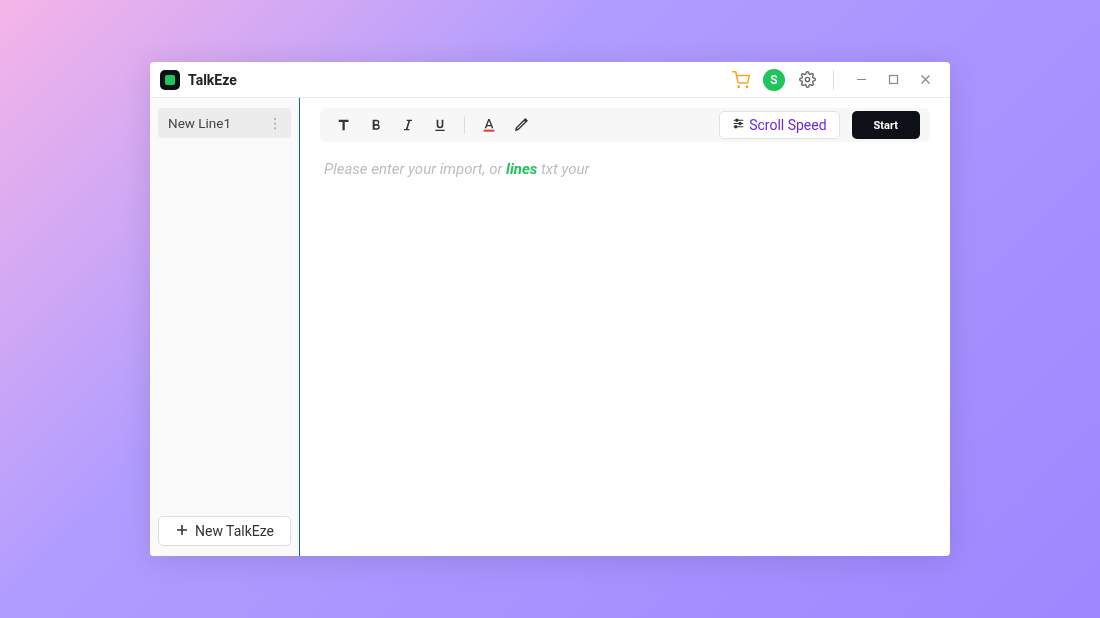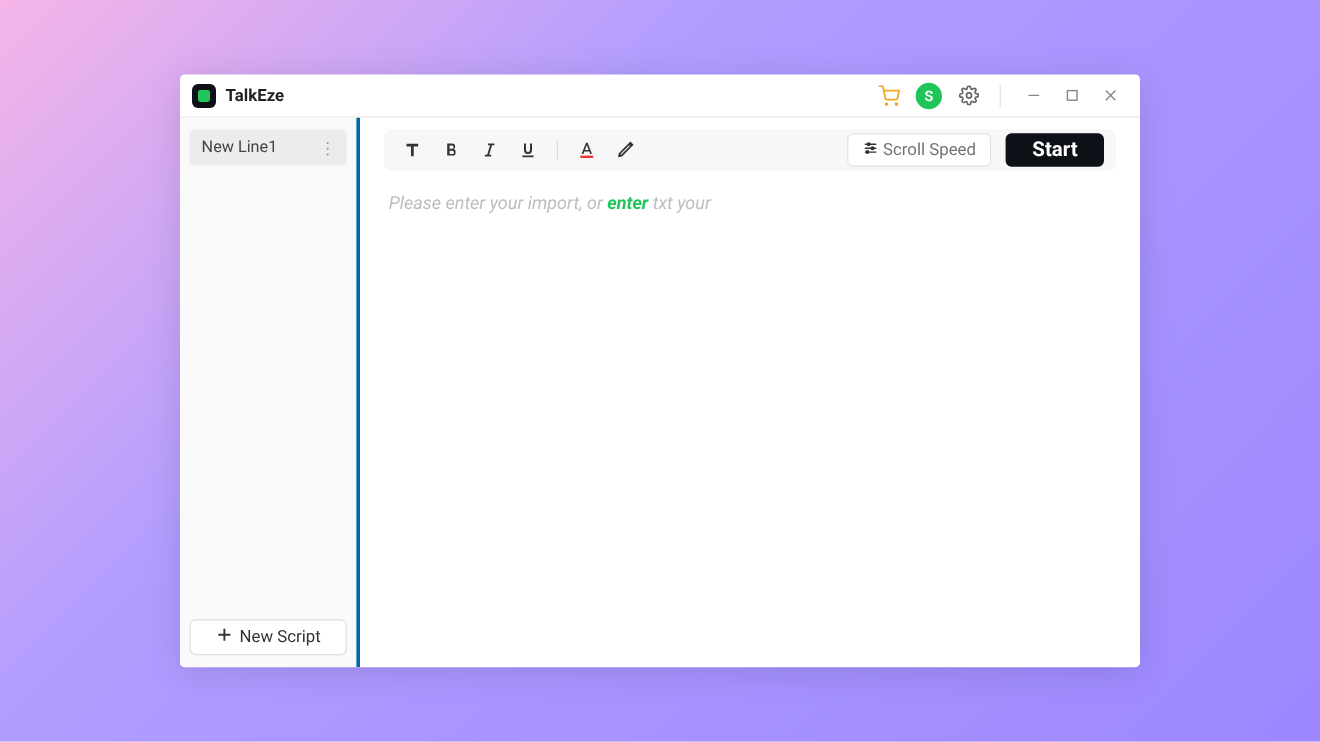--- a/index.html
+++ b/index.html
@@ -94,21 +94,21 @@
       color: #888;
     }
     .body {
       flex: 1;
       display: flex;
       overflow: hidden;
     }
     .sidebar {
       width: 150px;
       background: #fafafa;
-      border-right: 3px solid #0369a1;
+      border-right: 1px solid #0369a1;
       display: flex;
       flex-direction: column;
       padding: 10px 8px;
     }
     .script-item {
       height: 30px;
       background: #ececec;
       border-radius: 4px;
       display: flex;
       align-items: center;
@@ -172,30 +172,30 @@
     .scroll-speed-btn {
       height: 28px;
       padding: 0 12px;
       background: #fff;
       border: 1px solid #e2e2e2;
       border-radius: 5px;
       display: flex;
       align-items: center;
       gap: 4px;
       font-size: 14px;
-      color: #737373;
+      color: #6d28d9;
       cursor: pointer;
     }
     .start-btn {
       height: 28px;
       padding: 0 22px;
       background: #0d1117;
       color: #fff;
       font-weight: 700;
-      font-size: 17px;
+      font-size: 11px;
       border-radius: 5px;
       display: flex;
       align-items: center;
       justify-content: center;
       cursor: pointer;
       margin-left: 8px;
     }
     .editor {
       flex: 1;
       padding: 18px 4px;
@@ -268,21 +268,21 @@
         <span class="dots">⋮</span>
       </div>
       <div class="sidebar-spacer"></div>
       <div class="new-script-btn">
         <span>
           <svg width="14" height="14" viewBox="0 0 14 14">
               <line x1="7" y1="2" x2="7" y2="12" stroke="#333" stroke-width="1.6"></line>
               <line x1="2" y1="7" x2="12" y2="7" stroke="#333" stroke-width="1.6"></line>
             </svg>
         </span>
-        <span>New Script</span>
+        <span>New TalkEze</span>
       </div>
     </div>
 
     <div class="main">
 
       <div class="toolbar">
         <div class="fmt-btn">
           <svg width="18" height="18" viewBox="0 0 24 24" fill="#333">
               <path d="M5 5v3h5v11h3V8h5V5H5z"></path>
             </svg>
@@ -329,20 +329,20 @@
           <span>Scroll Speed</span>
         </div>
         <div class="start-btn">
           <span>Start</span>
         </div>
       </div>
 
       <div class="editor">
         <div class="placeholder">
           <span>Please enter your import, or </span>
-          <span class="import-link">enter</span>
+          <span class="import-link">lines</span>
           <span> txt your</span>
         </div>
       </div>
 
     </div>
   </div>
 </div>
 
 </body></html>

